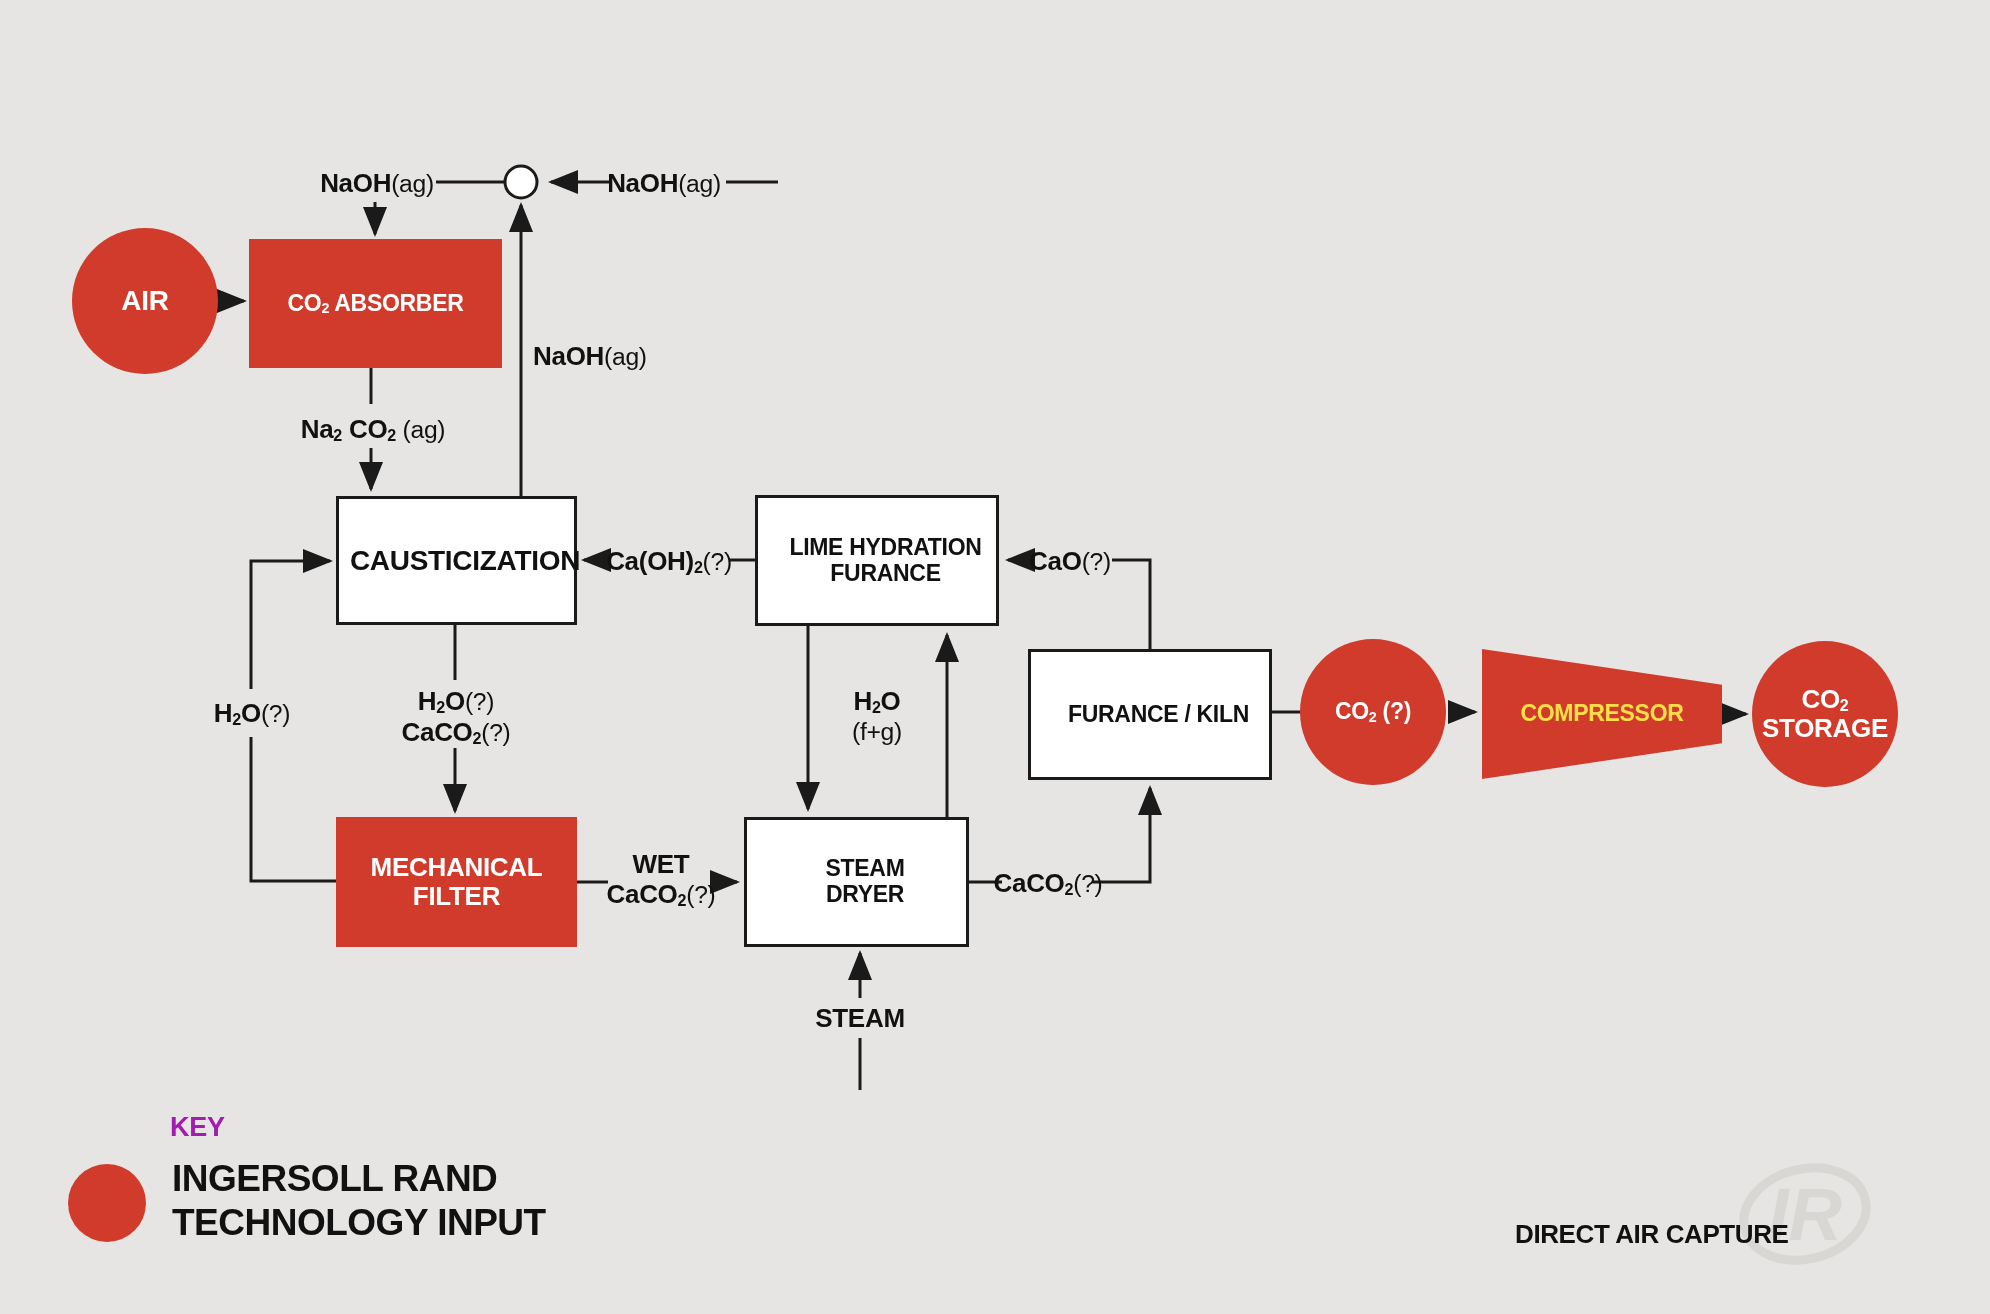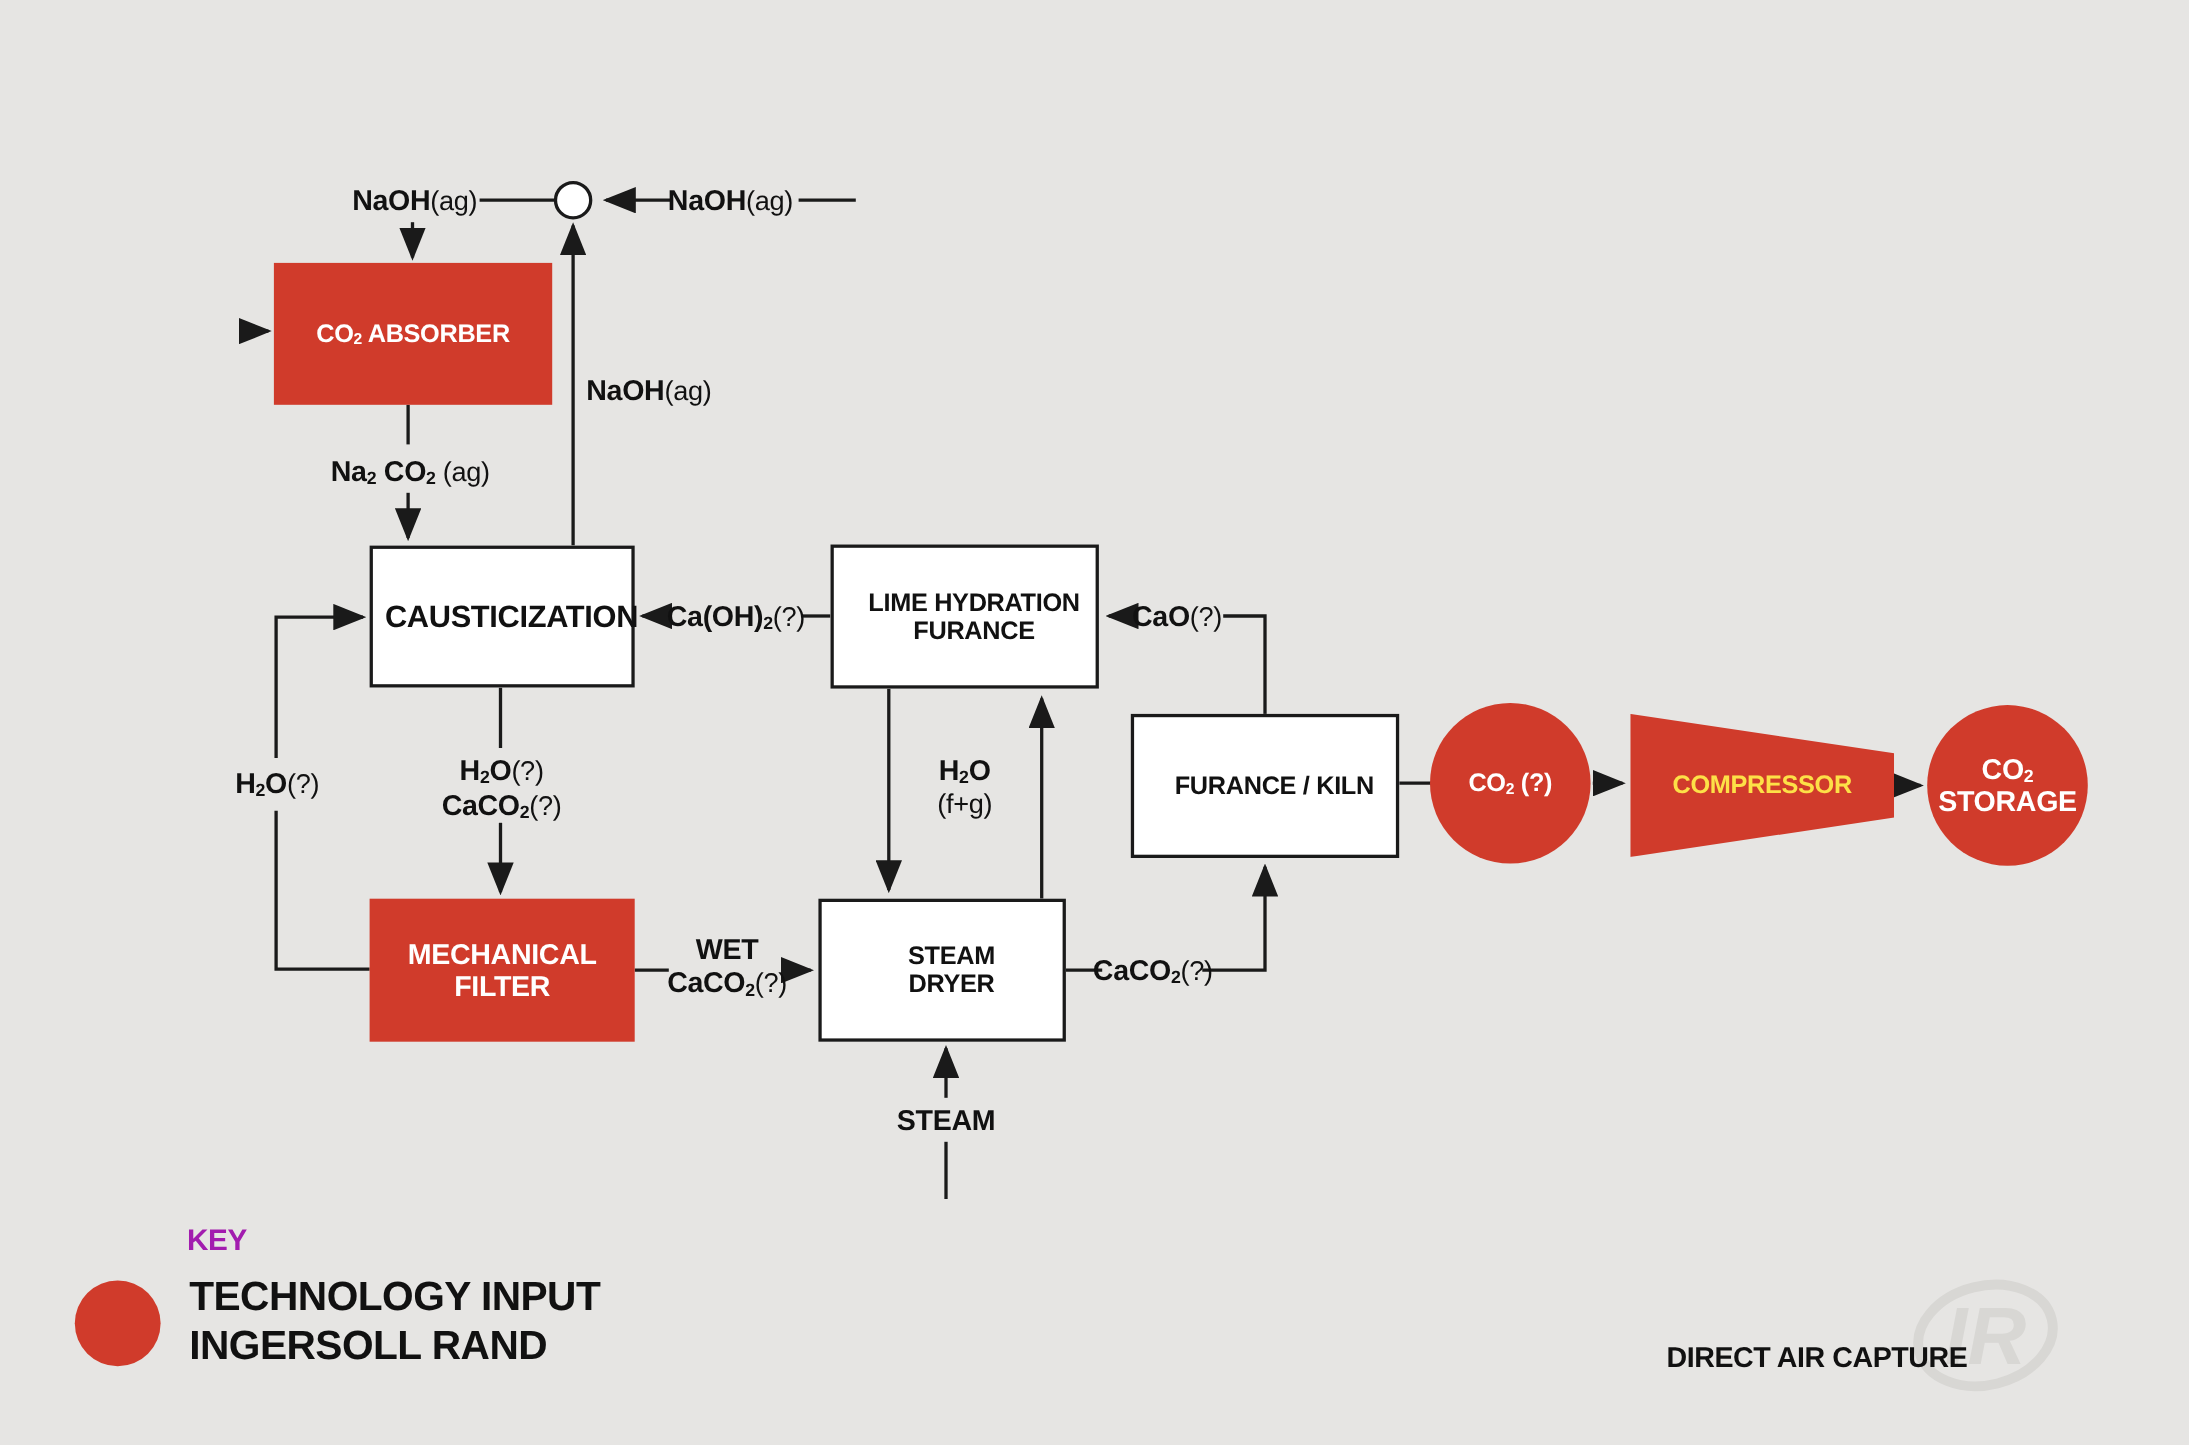--- a/index.html
+++ b/index.html
@@ -74,20 +74,23 @@
       <path d="M860 998 V953" marker-end="url(#ah)"></path>
       <path d="M860 1038 V1090"></path>
     </g>
     <circle cx="521" cy="182" r="16" fill="#FFFFFF" stroke="#1A1A1A" stroke-width="3"></circle>
     <g>
       <ellipse cx="1805" cy="1214" rx="62" ry="45" fill="none" stroke="#D8D7D4" stroke-width="9" transform="rotate(-14 1805 1214)"></ellipse>
       <text x="1805" y="1240" text-anchor="middle" font-family="Liberation Sans, DejaVu Sans, sans-serif" font-size="74" font-weight="bold" font-style="italic" fill="#D8D7D4">IR</text>
     </g>
   </svg>
 
+  <div class="node circle fz28" style="left:72px;top:228px;width:146px;height:146px;">
+    <span class="ln">AIR</span>
+  </div>
 
   <div class="node box-red fz27" style="left:249px;top:239px;width:253px;height:129px;">
     <span class="ln"><span class="r-b">CO</span><sub class="r-bs">2</sub><span class="r-b"> ABSORBER</span></span>
   </div>
 
   <div class="node box-white fz28" style="left:336px;top:496px;width:241px;height:129px;">
     <span class="ln">CAUSTICIZATION</span>
   </div>
 
   <div class="node box-white fz27" style="left:755px;top:495px;width:244px;height:131px;">
@@ -140,19 +143,19 @@
   <div class="lbl" style="left:661px;top:879px;">
     <span class="ln" style="display:block">WET</span>
     <span class="ln" style="display:block"><span class="r-b">CaCO</span><sub class="r-bs">2</sub><span class="r-r">(?)</span></span>
   </div>
   <div class="lbl" style="left:1048px;top:883px;"><span class="r-b">CaCO</span><sub class="r-bs">2</sub><span class="r-r">(?)</span></div>
   <div class="lbl" style="left:860px;top:1018px;">STEAM</div>
 
   <div class="key-heading" style="left:170px;top:1112px;">KEY</div>
   <div class="key-swatch" style="left:68px;top:1164px;width:78px;height:78px;"></div>
   <div class="key-legend" style="left:172px;top:1157px;">
+    <span style="display:block">INGERSOLL RAND</span>
     <span style="display:block">TECHNOLOGY INPUT</span>
-    <span style="display:block">INGERSOLL RAND</span>
   </div>
 
   <div class="dac" style="left:1515px;top:1219px;">DIRECT AIR CAPTURE</div>
 
 </div>
 
 </body></html>

